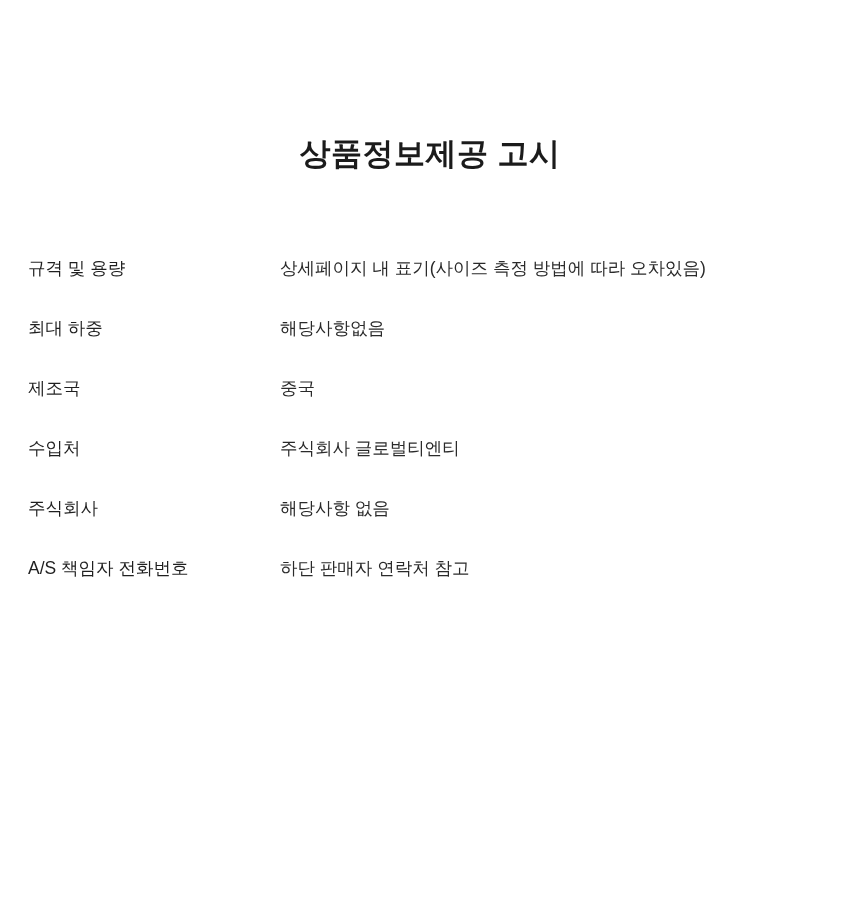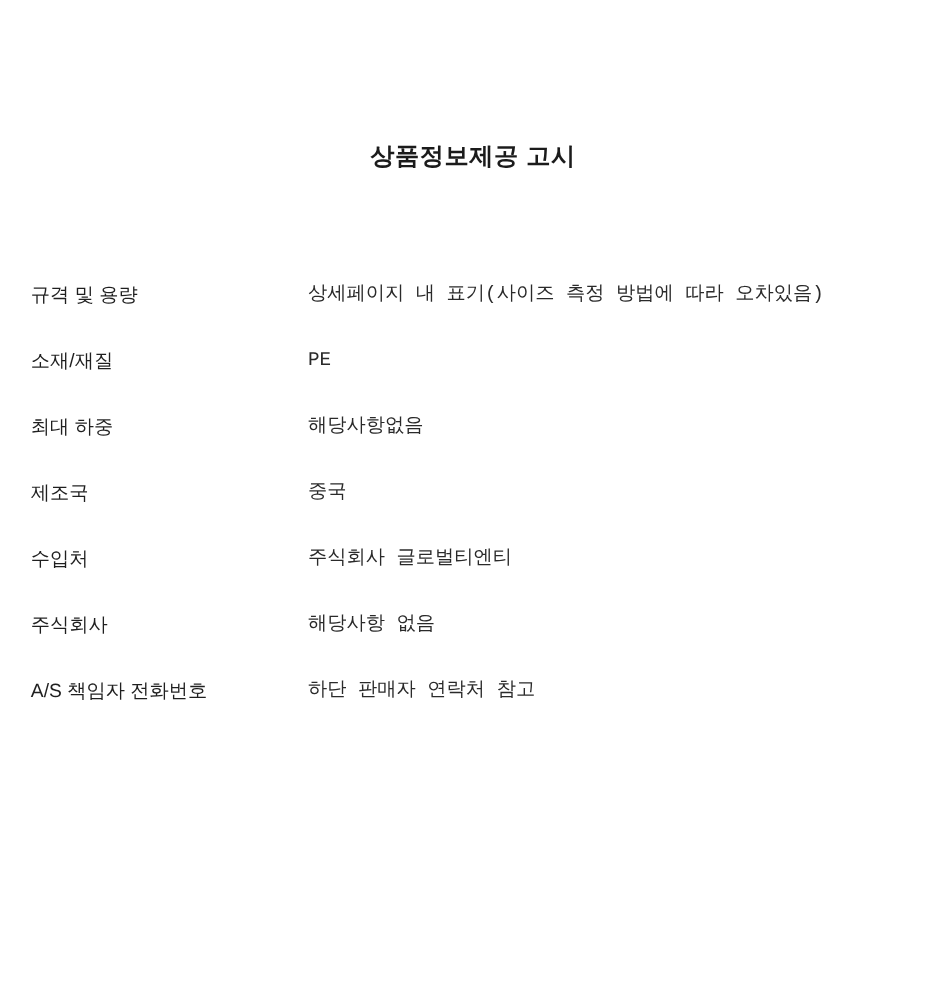--- a/index.html
+++ b/index.html
@@ -20,21 +20,21 @@
     height: 914px;
     box-sizing: border-box;
     overflow: hidden;
   }
   .doc-title {
     position: absolute;
     top: 112px;
     left: 0;
     width: 860px;
     text-align: center;
-    font-size: 22px;
+    font-size: 31px;
     font-weight: 700;
     letter-spacing: 0.5px;
     color: #1b1b1b;
   }
   .info-table {
     position: absolute;
     top: 258px;
     left: 28px;
     width: 810px;
     border-collapse: collapse;
@@ -51,39 +51,34 @@
     color: #222222;
     font-weight: 400;
     white-space: nowrap;
   }
   .info-table td.label {
     width: 252px;
     color: #1f1f1f;
   }
   .info-table td.value {
     color: #2a2a2a;
-    font-family: Liberation Mono, monospace;
   }
 </style>
 </head>
 <body>
 
 <div class="page">
 
   <h1 class="doc-title">상품정보제공 고시</h1>
 
   <table class="info-table">
     <tbody>
       <tr>
         <td class="label">규격 및 용량</td>
         <td class="value">상세페이지 내 표기(사이즈 측정 방법에 따라 오차있음)</td>
-      </tr>
-      <tr>
-        <td class="label">소재/재질</td>
-        <td class="value">PE</td>
       </tr>
       <tr>
         <td class="label">최대 하중</td>
         <td class="value">해당사항없음</td>
       </tr>
       <tr>
         <td class="label">제조국</td>
         <td class="value">중국</td>
       </tr>
       <tr>

